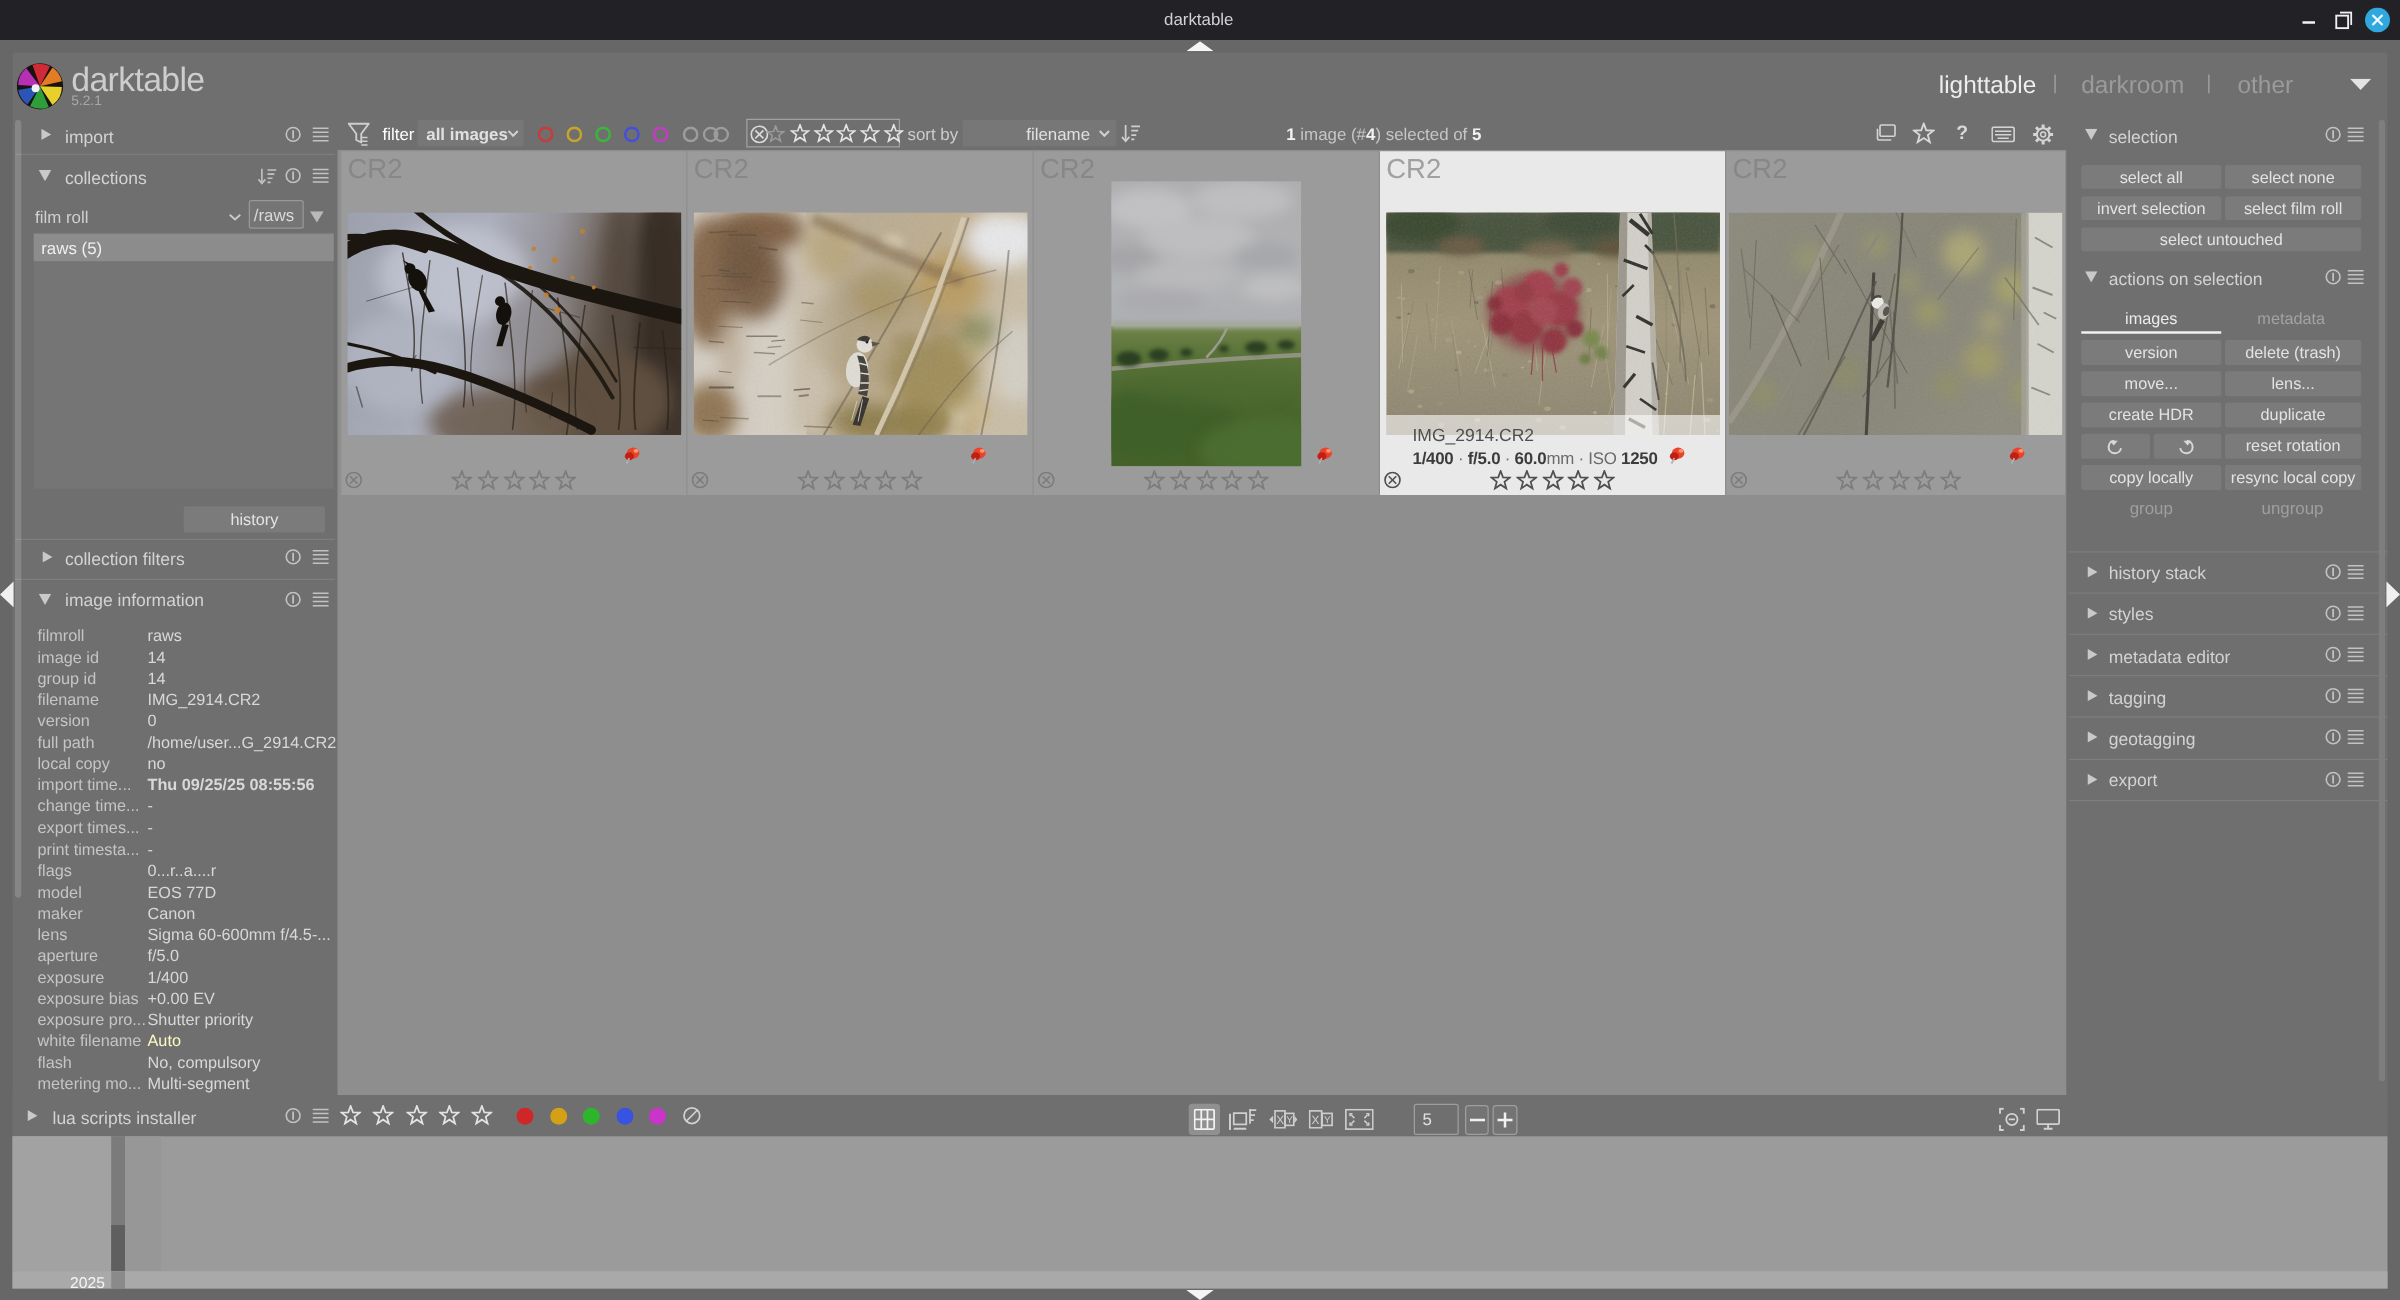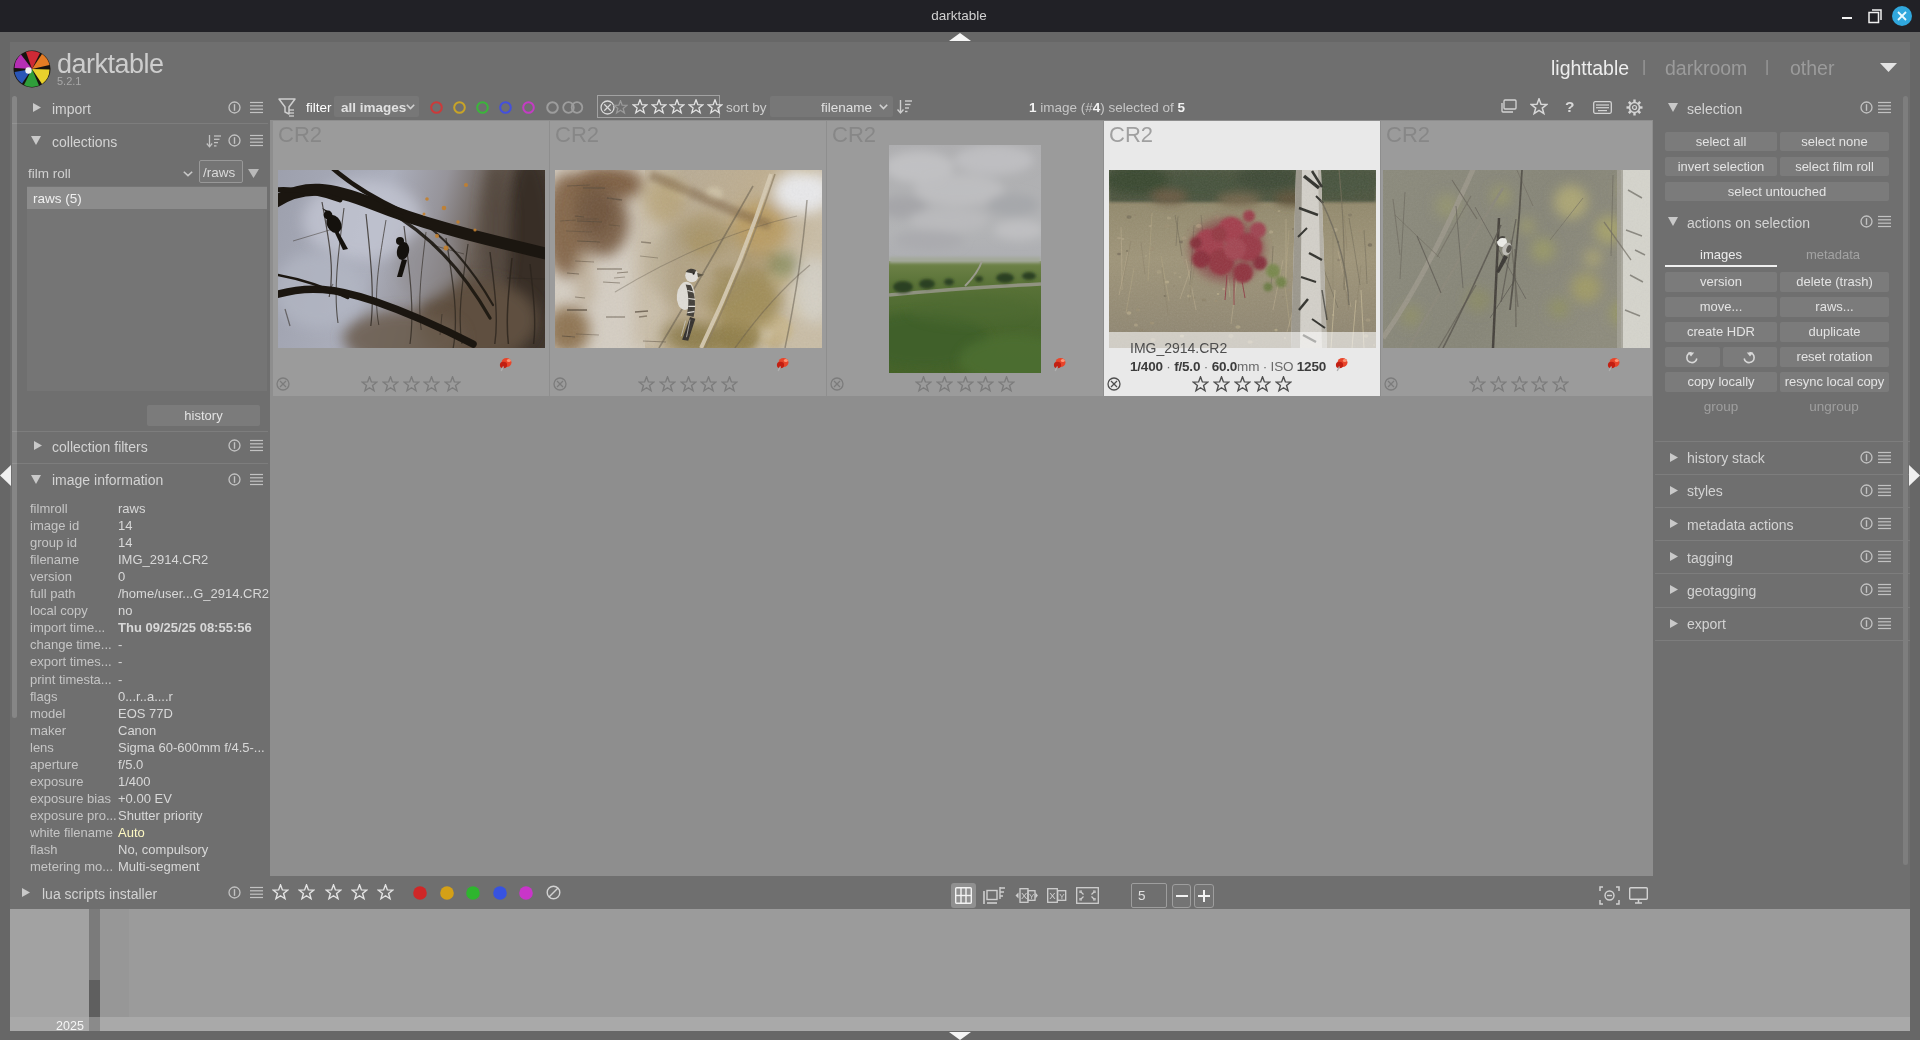--- a/index.html
+++ b/index.html
@@ -310,21 +310,21 @@
     <line x1="0" y1="4.8" x2="13" y2="4.8" stroke="#c2c2c2" stroke-width="1.2"></line>
     <line x1="0" y1="8.2" x2="13" y2="8.2" stroke="#c2c2c2" stroke-width="1.2"></line>
     <line x1="0" y1="11.5" x2="13" y2="11.5" stroke="#c2c2c2" stroke-width="1.2"></line>
   </svg>
 <div style="position:absolute;left:1721px;top:246.5px;transform:translateX(-50%);font-size:13px;color:#ececec;font-weight:400;white-space:nowrap;">images</div>
 <div style="position:absolute;left:1833px;top:246.5px;transform:translateX(-50%);font-size:13px;color:#a3a3a3;font-weight:400;white-space:nowrap;">metadata</div>
 <div style="position:absolute;left:1665px;top:264.5px;width:112px;height:2px;background:#f0f0f0;"></div>
 <div class="btn" style="left:1665px;top:272px;width:112px;height:19.5px">version</div>
 <div class="btn" style="left:1780px;top:272px;width:109px;height:19.5px">delete (trash)</div>
 <div class="btn" style="left:1665px;top:297px;width:112px;height:19.5px">move...</div>
-<div class="btn" style="left:1780px;top:297px;width:109px;height:19.5px">raws...</div>
+<div class="btn" style="left:1780px;top:297px;width:109px;height:19.5px">lens...</div>
 <div class="btn" style="left:1665px;top:322px;width:112px;height:19.5px">create HDR</div>
 <div class="btn" style="left:1780px;top:322px;width:109px;height:19.5px">duplicate</div>
 <div class="btn" style="left:1665px;top:347px;width:54.5px;height:19.5px"></div>
 <div class="btn" style="left:1722.5px;top:347px;width:54.5px;height:19.5px"></div>
 <div class="btn" style="left:1780px;top:347px;width:109px;height:19.5px">reset rotation</div>
 <svg style="position:absolute;left:1685px;top:350px" width="14" height="14">
 <path d="M11.8,8.5 A5,5 0 1 1 6.5,2.6" fill="none" stroke="#d8d8d8" stroke-width="1.6"></path>
 <polygon points="2.8,2.6 9.2,2.6 6,6.4" fill="#d8d8d8"></polygon>
   </svg>
 <svg style="position:absolute;left:1742px;top:350px" width="14" height="14">
@@ -362,21 +362,21 @@
 <svg style="position:absolute;left:1878px;top:483.8px" width="13" height="13">
     <line x1="0" y1="1.5" x2="13" y2="1.5" stroke="#c2c2c2" stroke-width="1.2"></line>
     <line x1="0" y1="4.8" x2="13" y2="4.8" stroke="#c2c2c2" stroke-width="1.2"></line>
     <line x1="0" y1="8.2" x2="13" y2="8.2" stroke="#c2c2c2" stroke-width="1.2"></line>
     <line x1="0" y1="11.5" x2="13" y2="11.5" stroke="#c2c2c2" stroke-width="1.2"></line>
   </svg>
 <div style="position:absolute;left:1655px;top:506.9px;width:255px;height:1px;background:rgba(255,255,255,0.10);"></div>
 <svg style="position:absolute;left:1670px;top:519.0px" width="8" height="9">
     <polygon points="0,0 8,4.5 0,9" fill="#c9c9c9"></polygon>
   </svg>
-<div class="hdr" style="left:1687px;top:516.5px">metadata actions</div>
+<div class="hdr" style="left:1687px;top:516.5px">metadata editor</div>
 <svg style="position:absolute;left:1860px;top:517.0px" width="13" height="13">
     <circle cx="6.5" cy="6.5" r="5.5" fill="none" stroke="#c2c2c2" stroke-width="1.3"></circle>
     <line x1="6.5" y1="3.2" x2="6.5" y2="9.8" stroke="#c2c2c2" stroke-width="1.4"></line>
   </svg>
 <svg style="position:absolute;left:1878px;top:517.0px" width="13" height="13">
     <line x1="0" y1="1.5" x2="13" y2="1.5" stroke="#c2c2c2" stroke-width="1.2"></line>
     <line x1="0" y1="4.8" x2="13" y2="4.8" stroke="#c2c2c2" stroke-width="1.2"></line>
     <line x1="0" y1="8.2" x2="13" y2="8.2" stroke="#c2c2c2" stroke-width="1.2"></line>
     <line x1="0" y1="11.5" x2="13" y2="11.5" stroke="#c2c2c2" stroke-width="1.2"></line>
   </svg>

